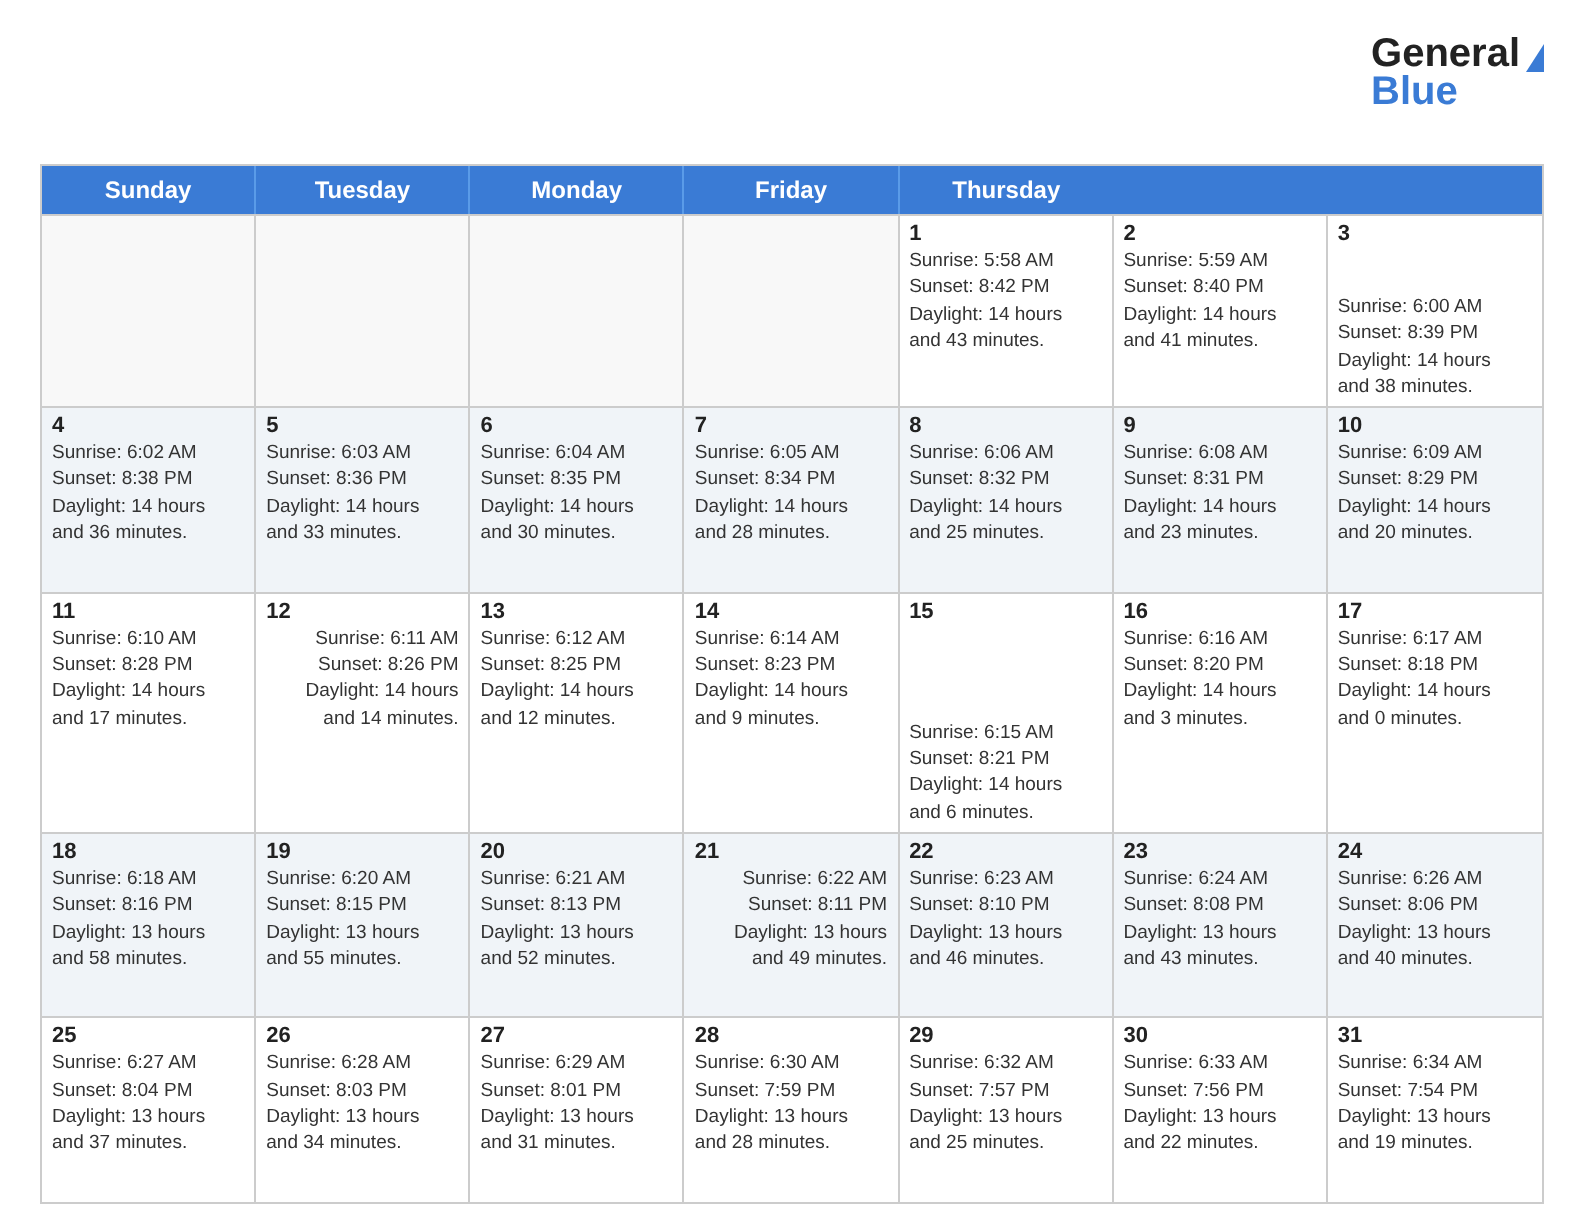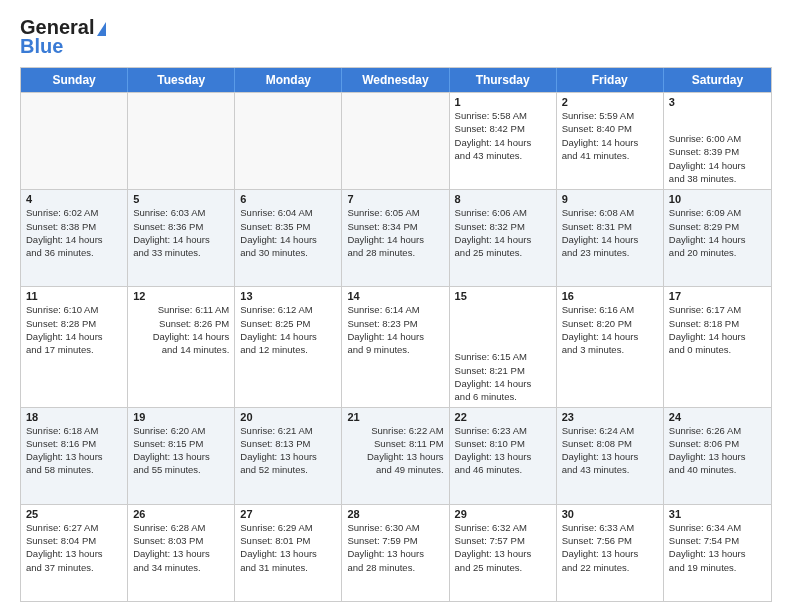--- a/index.html
+++ b/index.html
@@ -13,22 +13,22 @@
     .page {
       width: 792px;
       height: 612px;
       padding: 16px 20px 10px 20px;
       display: flex;
       flex-direction: column;
     }
     .header {
       display: flex;
       align-items: flex-start;
-      justify-content: flex-start;
-      margin-bottom: 9px;
+      justify-content: flex-end;
+      margin-bottom: 24px;
     }
     .logo {
       display: flex;
       flex-direction: column;
       align-items: flex-start;
     }
     .title-block {
       text-align: right;
     }
     .month-year {
@@ -112,24 +112,22 @@
       <div class="month-year"></div>
       <div class="location"></div>
     </div>
   </div>
 
   <div class="calendar">
     <div class="cal-header">
     <div class="cal-header-cell">Sunday</div>
         <div class="cal-header-cell">Tuesday</div>
         <div class="cal-header-cell">Monday</div>
-        <div class="cal-header-cell">Wednesday</div>
+        <div class="cal-header-cell">Friday</div>
         <div class="cal-header-cell">Thursday</div>
-        <div class="cal-header-cell">Friday</div>
-        <div class="cal-header-cell">Saturday</div>
       </div>
     <div class="cal-body">
     <div class="cal-row">
           <div class="cal-cell empty"></div>
           <div class="cal-cell empty"></div>
           <div class="cal-cell empty"></div>
           <div class="cal-cell empty"></div>
           <div class="cal-cell">
             <div class="day-num">1</div>
             <div class="cell-info" style="white-space: pre-line;">Sunrise: 5:58 AM

